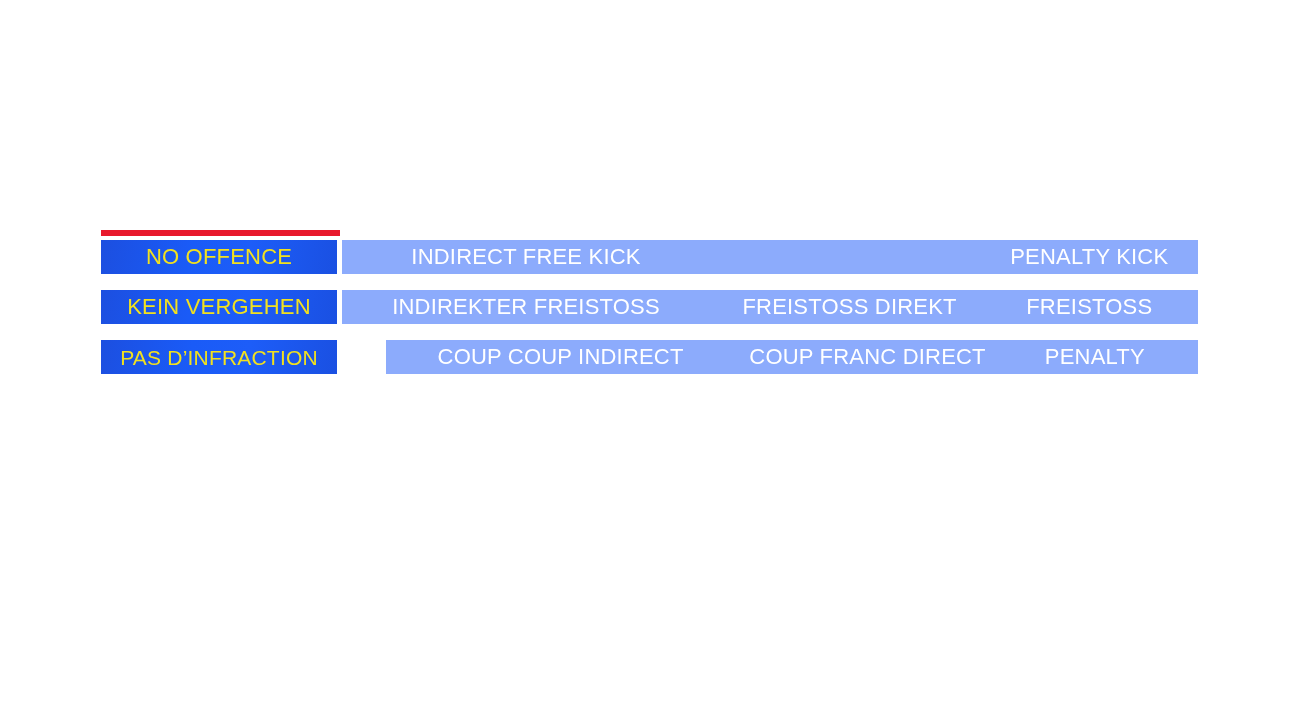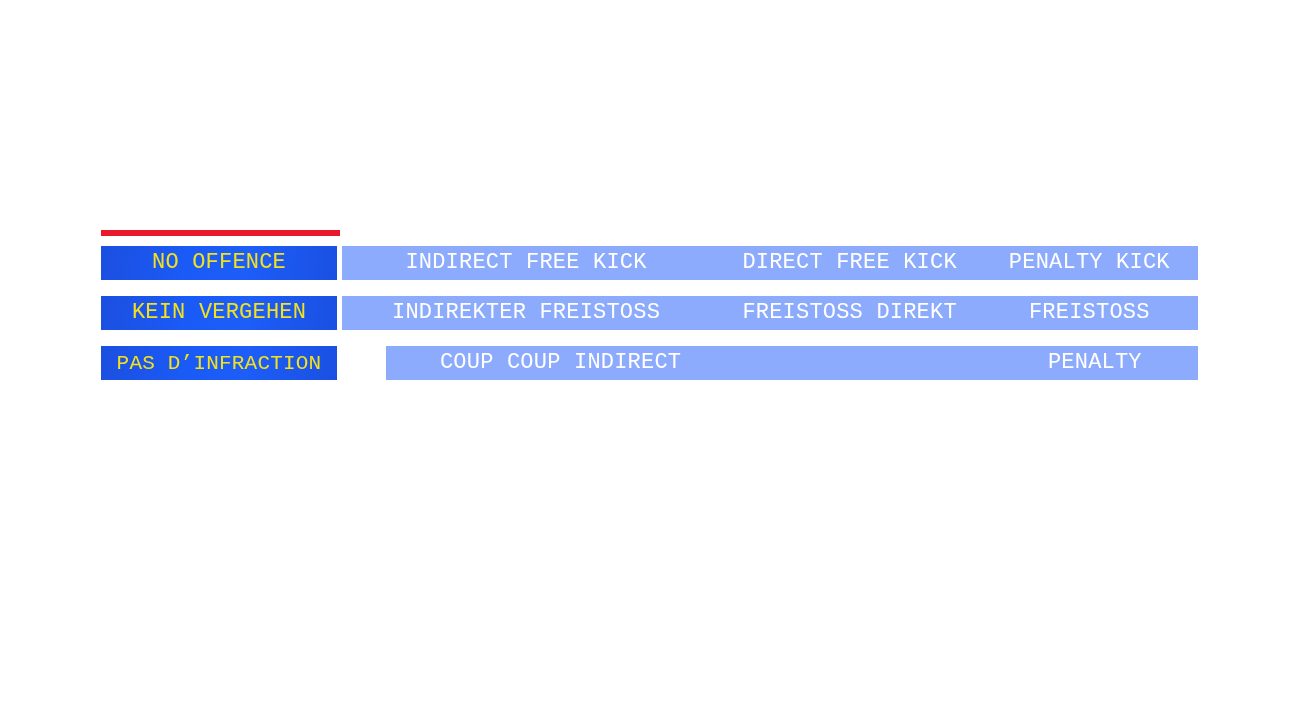--- a/index.html
+++ b/index.html
@@ -29,23 +29,22 @@
     top: 230px;
     width: 239px;
     height: 6px;
     background: #e8192c;
   }
 
   
   .decision-table {
     position: absolute;
     left: 101px;
-    top: 246px;
+    top: 240px;
     width: 1097px;
-    font-family: Liberation Mono, monospace;
   }
 
   .decision-row {
     position: relative;
     height: 34px;
     margin-bottom: 16px;
     display: flex;
     align-items: stretch;
   }
   .decision-row:last-child { margin-bottom: 0; gap: 22px; }
@@ -107,21 +106,20 @@
 
   <div class="decision-table">
 
     <div class="decision-row">
       <div class="offence-cell">
         <span class="offence-label">NO OFFENCE</span>
       </div>
       <div class="cell-gap"></div>
       <div class="sanctions-cell">
         <span class="sanction-label s1">INDIRECT FREE KICK</span>
-        <span class="sanction-label s2">DIRECT FREE KICK</span>
         <span class="sanction-label s3">PENALTY KICK</span>
       </div>
     </div>
 
     <div class="decision-row">
       <div class="offence-cell">
         <span class="offence-label">KEIN VERGEHEN</span>
       </div>
       <div class="cell-gap"></div>
       <div class="sanctions-cell">
@@ -131,18 +129,19 @@
       </div>
     </div>
 
     <div class="decision-row">
       <div class="offence-cell tight">
         <span class="offence-label">PAS D’INFRACTION</span>
       </div>
       <div class="cell-gap"></div>
       <div class="sanctions-cell">
         <span class="sanction-label s1">COUP COUP INDIRECT</span>
+        <span class="sanction-label s2">COUP FRANC DIRECT</span>
         <span class="sanction-label s3">PENALTY</span>
       </div>
     </div>
 
   </div>
 </div>
 
 </body></html>

